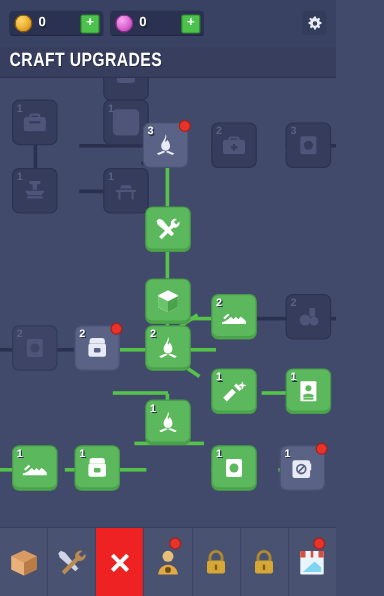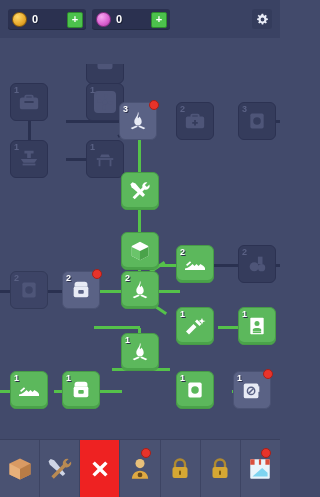--- a/index.html
+++ b/index.html
@@ -131,20 +131,23 @@
     </div>
 
     <div class="gear">
       <svg width="13" height="13" viewBox="0 0 24 24">
         <path fill="#e9ecf7" d="M12 8.5A3.5 3.5 0 1 0 12 15.5 3.5 3.5 0 1 0 12 8.5z M10.6 1.5h2.8l.5 2.6 1.9.8 2.2-1.5 2 2-1.5 2.2.8 1.9 2.6.5v2.8l-2.6.5-.8 1.9 1.5 2.2-2 2-2.2-1.5-1.9.8-.5 2.6h-2.8l-.5-2.6-1.9-.8-2.2 1.5-2-2 1.5-2.2-.8-1.9-2.6-.5v-2.8l2.6-.5.8-1.9L3 5.4l2-2 2.2 1.5 1.9-.8z"></path>
         <circle cx="12" cy="12" r="2.6" fill="#3a4263"></circle>
       </svg>
     </div>
   </div>
 
+  <div class="titlebar">
+    <div class="t">CRAFT UPGRADES</div>
+  </div>
 
   <div class="tree">
   <div class="canvas">
 
     <div class="link" style="left:28px;top:120px;width:3px;height:22px;"></div>
     <div class="link" style="left:66px;top:120px;width:52px;height:3px;"></div>
     <div class="link" style="left:104px;top:83px;width:3px;height:39px;"></div>
     <div class="link" style="left:118px;top:120px;width:20px;height:3px;"></div>
     <div class="link" style="left:66px;top:158px;width:52px;height:3px;"></div>
     <div class="link" style="left:118px;top:135px;width:22px;height:3px;transform:rotate(-26deg);transform-origin:left center;"></div>

